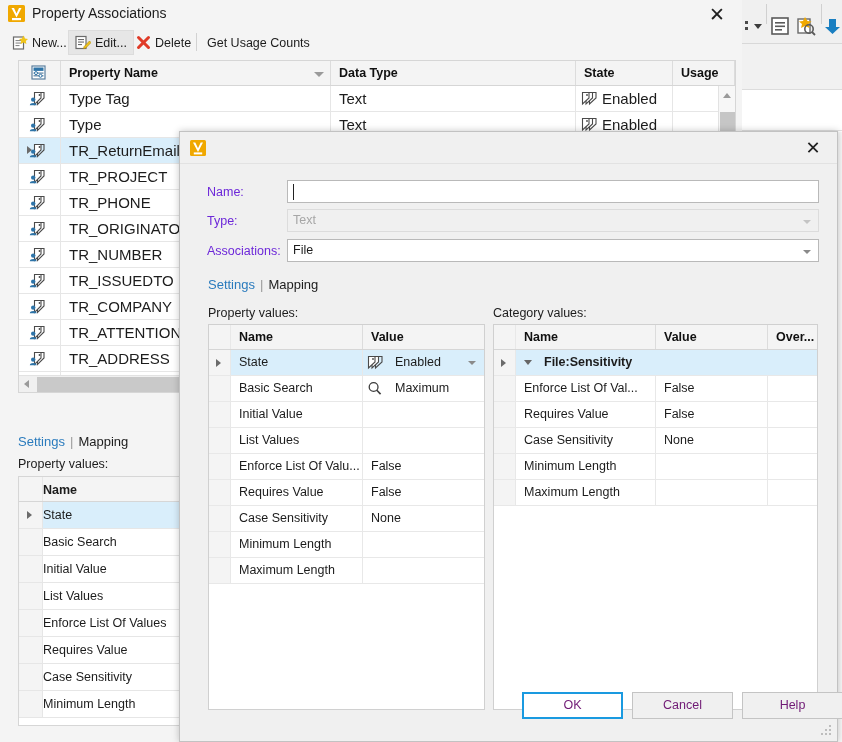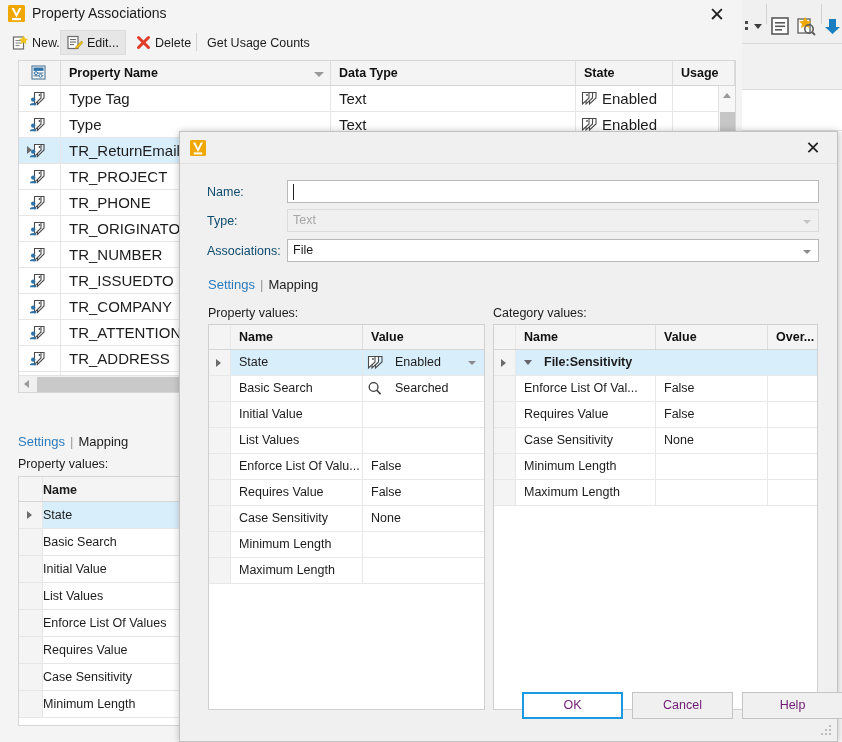--- a/index.html
+++ b/index.html
@@ -186,21 +186,21 @@
   .dlg-title-icon { position: absolute; left: 10px; top: 8px; width: 16px; height: 16px; }
   .dlg-title-text {
     position: absolute; left: 32px; top: 7px; font-size: 13.5px; color: #1c1c1c;
   }
   .dlg-close {
     position: absolute; right: 12px; top: 5px; width: 24px; height: 22px;
     line-height: 22px; text-align: center; font-size: 18px; color: #1f1f1f;
     cursor: pointer;
   }
 
-  .fld-label { position: absolute; font-size: 12.5px; color: #0c4a6e; }
+  .fld-label { position: absolute; font-size: 12.5px; color: #6d28d9; }
   .txtin {
     position: absolute; height: 23px; background: #ffffff;
     border: 1px solid #b9b9b9; font-size: 12.5px; color: #1c1c1c;
     padding: 0 5px; line-height: 21px;
   }
   .txtin.caret::before {
     content: ""; position: absolute; left: 5px; top: 3px;
     width: 1px; height: 16px; background: #222;
   }
   .cbo {
@@ -344,21 +344,21 @@
           <svg width="16" height="16" viewBox="0 0 16 16">
             <rect x="1.5" y="2" width="10" height="12" fill="#ffffff" stroke="#6a6a6a" stroke-width="1.2"></rect>
             <rect x="3.5" y="5" width="6" height="1.1" fill="#8a8a8a"></rect>
             <rect x="3.5" y="7.5" width="6" height="1.1" fill="#8a8a8a"></rect>
             <rect x="3.5" y="10" width="4" height="1.1" fill="#8a8a8a"></rect>
             <polygon points="11.5,0.5 13,3.5 16,4 13.8,6 14.4,9 11.5,7.6 8.6,9 9.2,6 7,4 10,3.5" fill="#f0c419"></polygon>
           </svg>
         </span>
         <span>New...</span>
       </div>
-      <div class="tb-btn active" style="left:60px;align-items:center;">
+      <div class="tb-btn active" style="left:68px;align-items:center;">
         <span>
           <svg width="16" height="16" viewBox="0 0 16 16">
             <rect x="1" y="1.5" width="10" height="12" fill="#ffffff" stroke="#6a6a6a" stroke-width="1.2"></rect>
             <rect x="3" y="4" width="6" height="1.1" fill="#6a6a6a"></rect>
             <rect x="3" y="6.5" width="6" height="1.1" fill="#6a6a6a"></rect>
             <rect x="3" y="9" width="4" height="1.1" fill="#6a6a6a"></rect>
             <polygon points="14.5,6 16,7.6 10.5,13.2 8.6,13.6 9,11.7" fill="#f0c419" stroke="#b08a10" stroke-width="0.7"></polygon>
           </svg>
         </span>
         <span>Edit...</span>
@@ -735,21 +735,21 @@
               </span><span style="margin-left:24px;">Enabled</span><span class="dg-valarrow"></span></div>
           </div>
           <div class="dgrow" style="top: 51px;">
             <div class="dg-gutter"></div>
             <div class="dgc" style="left:22px;width:132px;">Basic Search</div>
             <div class="dgc nob" style="left:154px;width:121px;"><span style="position:absolute;left:4px;top:5px;">
                 <svg width="16" height="15" viewBox="0 0 16 15">
                   <circle cx="6.6" cy="6" r="4.4" fill="none" stroke="#3c3c3c" stroke-width="1.3"></circle>
                   <line x1="9.8" y1="9.3" x2="13.6" y2="13.1" stroke="#3c3c3c" stroke-width="1.6"></line>
                 </svg>
-              </span><span style="margin-left:24px;">Searched</span></div>
+              </span><span style="margin-left:24px;">Maximum</span></div>
           </div>
           <div class="dgrow" style="top: 77px;">
             <div class="dg-gutter"></div>
             <div class="dgc" style="left:22px;width:132px;">Initial Value</div>
             <div class="dgc nob" style="left:154px;width:121px;"></div>
           </div>
           <div class="dgrow" style="top: 103px;">
             <div class="dg-gutter"></div>
             <div class="dgc" style="left:22px;width:132px;">List Values</div>
             <div class="dgc nob" style="left:154px;width:121px;"></div>

